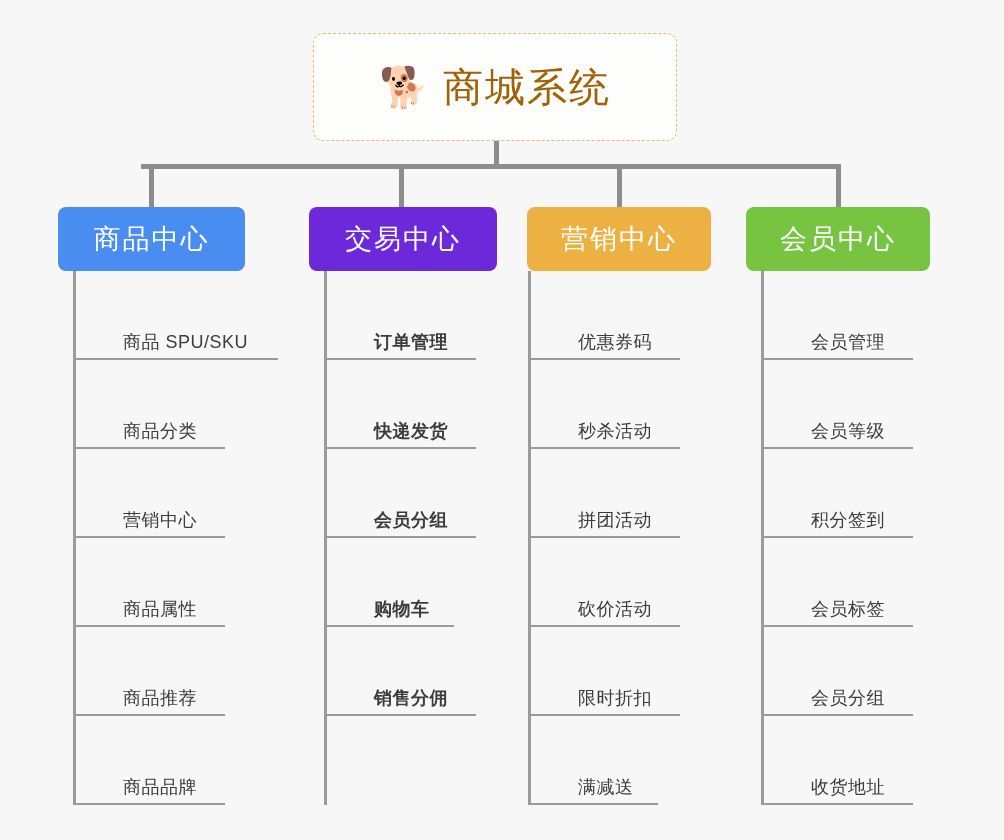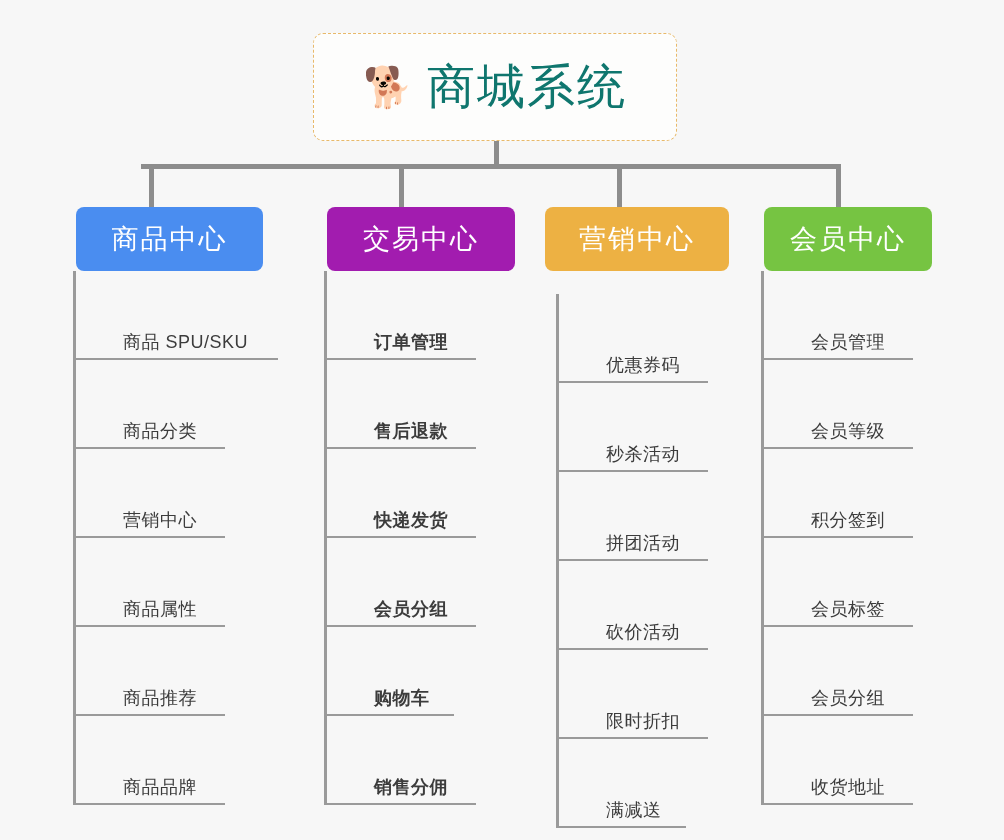--- a/index.html
+++ b/index.html
@@ -35,22 +35,22 @@
     align-items: center;
     justify-content: center;
     gap: 14px;
   }
   .root-emoji {
     font-size: 40px;
     line-height: 1;
     display: block;
   }
   .root-title {
-    font-size: 48px;
-    color: #0f766e;
+    font-size: 40px;
+    color: #a16207;
     letter-spacing: 2px;
     white-space: nowrap;
     line-height: 1;
   }
 
   
   .conn {
     position: absolute;
     background: #8d8d8d;
   }
@@ -75,21 +75,20 @@
   
   .branch {
     position: absolute;
     top: 207px;
     height: 64px;
     box-sizing: border-box;
     border-radius: 8px;
     display: flex;
     align-items: center;
     justify-content: center;
-    margin-left: 18px;
   }
   .branch-label {
     font-size: 27px;
     color: #ffffff;
     letter-spacing: 2px;
     white-space: nowrap;
     line-height: 1;
   }
 
   
@@ -168,31 +167,27 @@
         <div class="leaf-item">
           <span class="leaf-label">商品推荐</span>
           <div class="leaf-underline" style="width: 152px; background: rgb(154, 154, 154);"></div>
         </div>
         <div class="leaf-item">
           <span class="leaf-label">商品品牌</span>
           <div class="leaf-underline" style="width: 152px; background: rgb(154, 154, 154);"></div>
         </div>
       </div>
       <div class="conn conn-drop" style="left: 398.5px; background: rgb(141, 141, 141);"></div>
-      <div class="branch" style="left: 309px; width: 188px; background: #a21caf;">
+      <div class="branch" style="left: 309px; width: 188px; background: #6d28d9;">
         <span class="branch-label">交易中心</span>
       </div>
       <div class="leaf-col" style="left: 324px; font-weight: bold;">
         <div class="leaf-spine" style="height: 534px; background: rgb(154, 154, 154);"></div>
         <div class="leaf-item">
           <span class="leaf-label">订单管理</span>
-          <div class="leaf-underline" style="width: 152px; background: rgb(154, 154, 154);"></div>
-        </div>
-        <div class="leaf-item">
-          <span class="leaf-label">售后退款</span>
           <div class="leaf-underline" style="width: 152px; background: rgb(154, 154, 154);"></div>
         </div>
         <div class="leaf-item">
           <span class="leaf-label">快递发货</span>
           <div class="leaf-underline" style="width: 152px; background: rgb(154, 154, 154);"></div>
         </div>
         <div class="leaf-item">
           <span class="leaf-label">会员分组</span>
           <div class="leaf-underline" style="width: 152px; background: rgb(154, 154, 154);"></div>
         </div>
@@ -202,21 +197,21 @@
         </div>
         <div class="leaf-item">
           <span class="leaf-label">销售分佣</span>
           <div class="leaf-underline" style="width: 152px; background: rgb(154, 154, 154);"></div>
         </div>
       </div>
       <div class="conn conn-drop" style="left: 616.5px; background: rgb(141, 141, 141);"></div>
       <div class="branch" style="left: 527px; width: 184px; background: rgb(237, 177, 67);">
         <span class="branch-label">营销中心</span>
       </div>
-      <div class="leaf-col" style="left: 556px; margin-top: 23px;">
+      <div class="leaf-col" style="left: 528px;">
         <div class="leaf-spine" style="height: 534px; background: rgb(154, 154, 154);"></div>
         <div class="leaf-item">
           <span class="leaf-label">优惠券码</span>
           <div class="leaf-underline" style="width: 152px; background: rgb(154, 154, 154);"></div>
         </div>
         <div class="leaf-item">
           <span class="leaf-label">秒杀活动</span>
           <div class="leaf-underline" style="width: 152px; background: rgb(154, 154, 154);"></div>
         </div>
         <div class="leaf-item">
@@ -230,21 +225,21 @@
         <div class="leaf-item">
           <span class="leaf-label">限时折扣</span>
           <div class="leaf-underline" style="width: 152px; background: rgb(154, 154, 154);"></div>
         </div>
         <div class="leaf-item">
           <span class="leaf-label">满减送</span>
           <div class="leaf-underline" style="width: 130px; background: rgb(154, 154, 154);"></div>
         </div>
       </div>
       <div class="conn conn-drop" style="left: 835.5px; background: rgb(141, 141, 141);"></div>
-      <div class="branch" style="left: 746px; width: 168px; background: rgb(118, 196, 66);">
+      <div class="branch" style="left: 746px; width: 184px; background: rgb(118, 196, 66);">
         <span class="branch-label">会员中心</span>
       </div>
       <div class="leaf-col" style="left: 761px;">
         <div class="leaf-spine" style="height: 534px; background: rgb(154, 154, 154);"></div>
         <div class="leaf-item">
           <span class="leaf-label">会员管理</span>
           <div class="leaf-underline" style="width: 152px; background: rgb(154, 154, 154);"></div>
         </div>
         <div class="leaf-item">
           <span class="leaf-label">会员等级</span>

